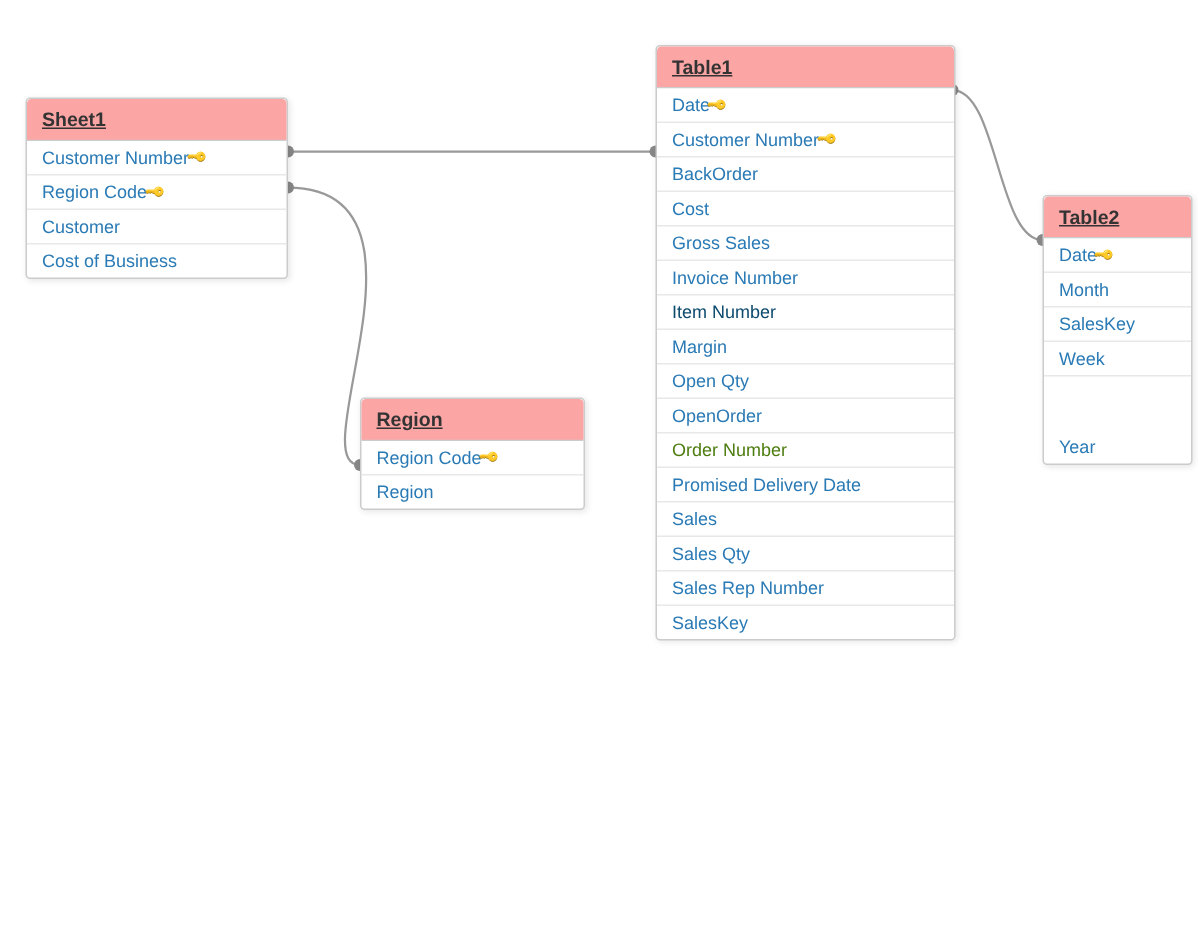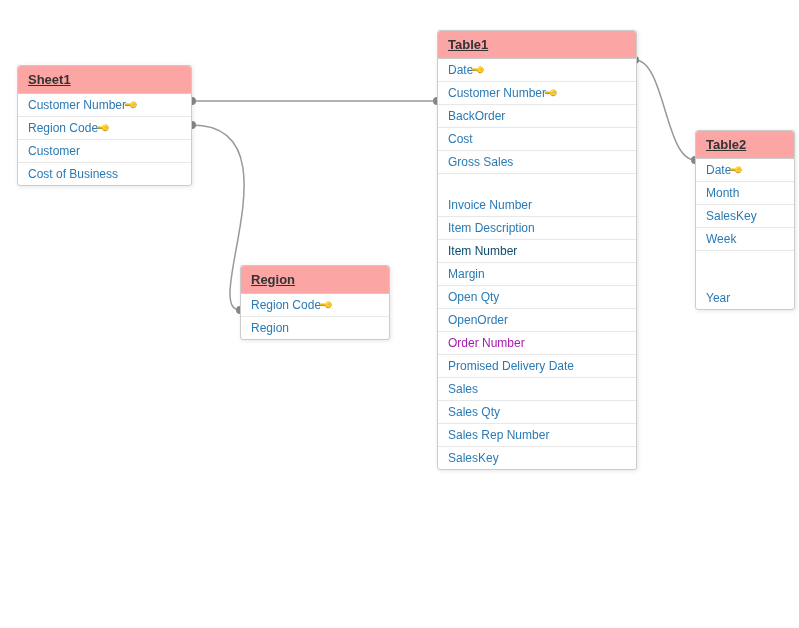--- a/index.html
+++ b/index.html
@@ -116,39 +116,36 @@
     <div class="table-field">
       <span style="color: rgb(42, 122, 181);">BackOrder</span>
     </div>
     <div class="table-field">
       <span style="color: rgb(42, 122, 181);">Cost</span>
     </div>
     <div class="table-field">
       <span style="color: rgb(42, 122, 181);">Gross Sales</span>
     </div>
     <div class="table-field">
-      <span style="color: rgb(42, 122, 181); margin-top: 20px;">Invoice Number</span>
-    </div>
-    <div class="table-field">
-      <span style="color: rgb(42, 122, 181);">Item Description</span>
+      <span style="color: rgb(42, 122, 181);">Invoice Number</span>
     </div>
     <div class="table-field">
       <span style="color: #0c4a6e;">Item Number</span>
     </div>
     <div class="table-field">
       <span style="color: rgb(42, 122, 181);">Margin</span>
     </div>
     <div class="table-field">
       <span style="color: rgb(42, 122, 181);">Open Qty</span>
     </div>
     <div class="table-field">
       <span style="color: rgb(42, 122, 181);">OpenOrder</span>
     </div>
     <div class="table-field">
-      <span style="color: #a21caf;">Order Number</span>
+      <span style="color: #4d7c0f;">Order Number</span>
     </div>
     <div class="table-field">
       <span style="color: rgb(42, 122, 181);">Promised Delivery Date</span>
     </div>
     <div class="table-field">
       <span style="color: rgb(42, 122, 181);">Sales</span>
     </div>
     <div class="table-field">
       <span style="color: rgb(42, 122, 181);">Sales Qty</span>
     </div>

